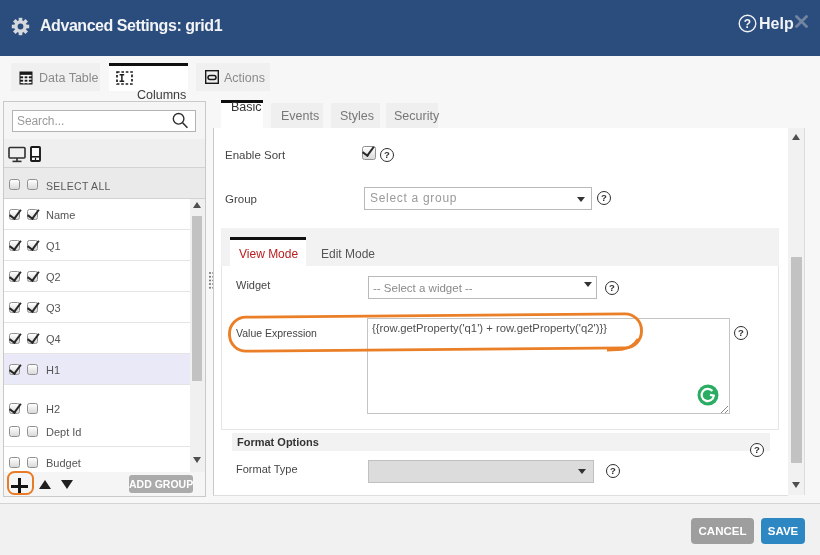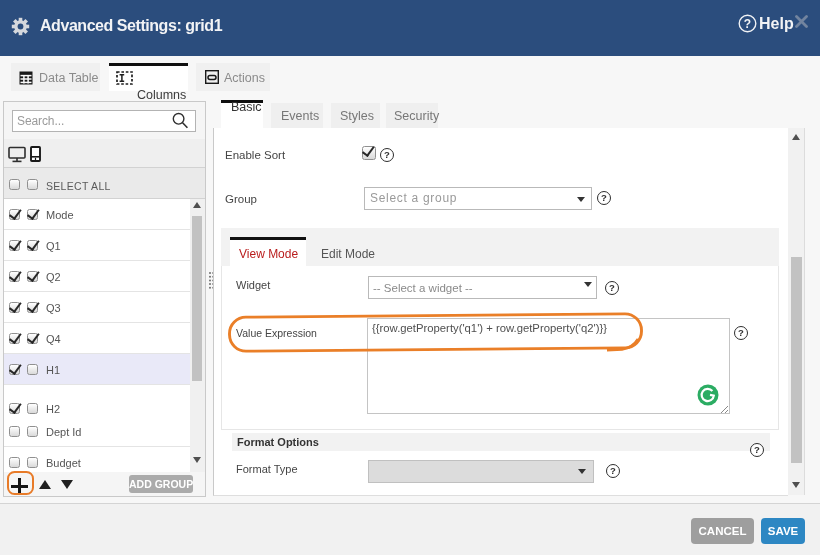--- a/index.html
+++ b/index.html
@@ -100,21 +100,21 @@
   <div class="abs" style="left:4px;top:168px;width:201px;height:31px;background:#eaeaea;border-bottom:1px solid #d2d2d2;"></div>
   <div class="cb" style="left:9px;top:179px;"></div>
   <div class="cb" style="left:27px;top:179px;"></div>
   <div class="abs" style="left:46px;top:180px;font-size:10.5px;letter-spacing:0.3px;color:#5a5a5a;">SELECT ALL</div>
 
   <div class="abs" style="left:4px;top:199px;width:186px;height:273px;background:#fff;border-bottom:1px solid #cfcfcf;" id="list"></div>
   <div class="abs" style="left:4px;top:199px;width:186px;height:273px;overflow:hidden;">
     <div class="lrow" style="top:0;">
         <div class="cb chk" style="left:5px;top:10px;"></div>
         <div class="cb chk" style="left:23px;top:10px;"></div>
-        <div class="lt">Mode</div>
+        <div class="lt">Name</div>
       </div>
     <div class="lrow" style="top:31px;">
         <div class="cb chk" style="left:5px;top:10px;"></div>
         <div class="cb chk" style="left:23px;top:10px;"></div>
         <div class="lt">Q1</div>
       </div>
     <div class="lrow" style="top:62px;">
         <div class="cb chk" style="left:5px;top:10px;"></div>
         <div class="cb chk" style="left:23px;top:10px;"></div>
         <div class="lt">Q2</div>

